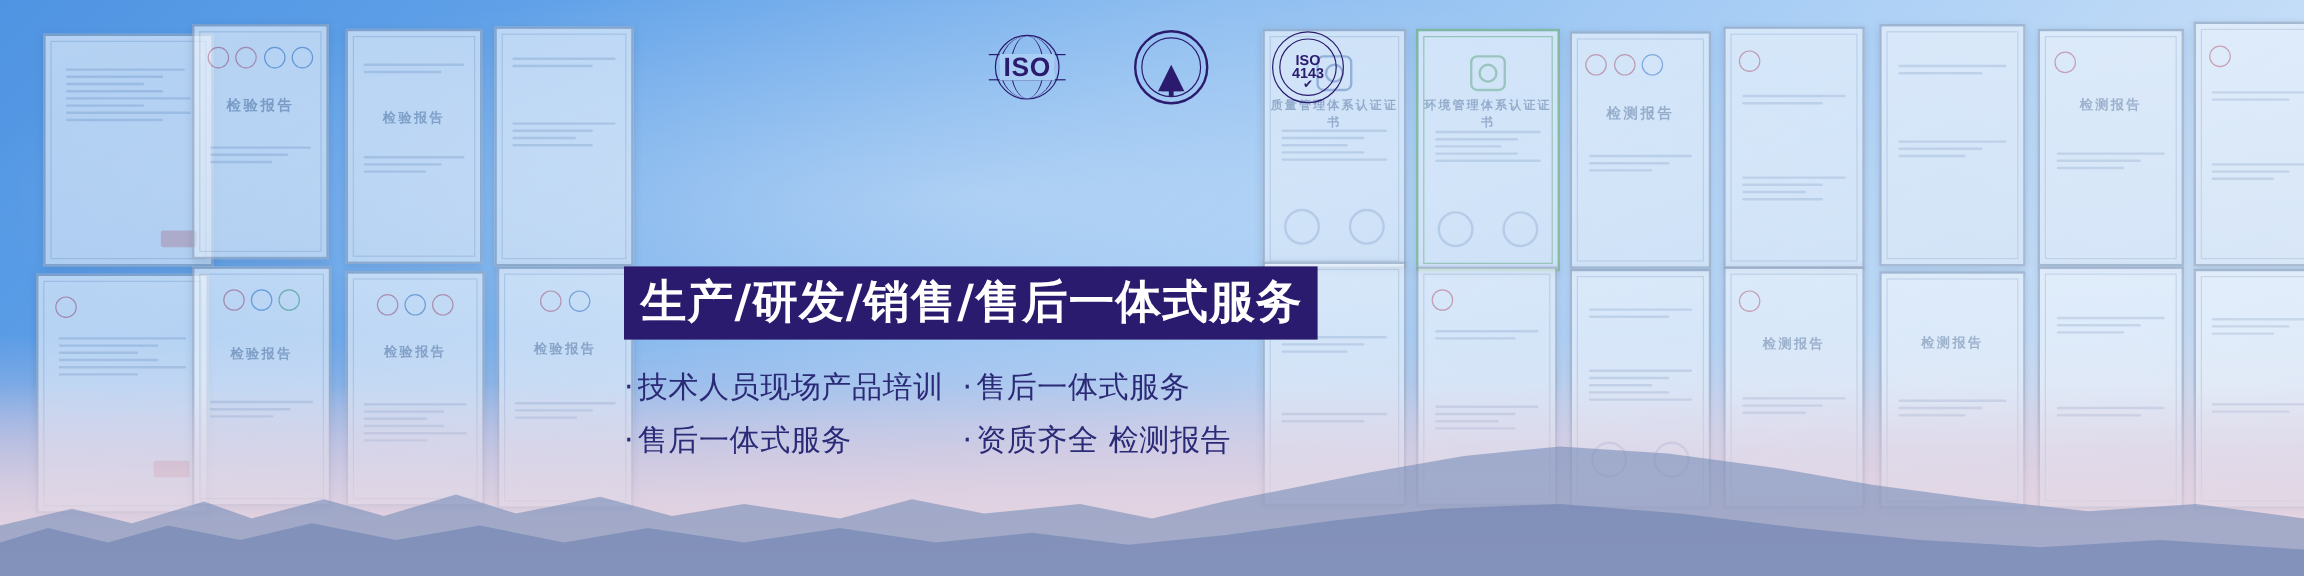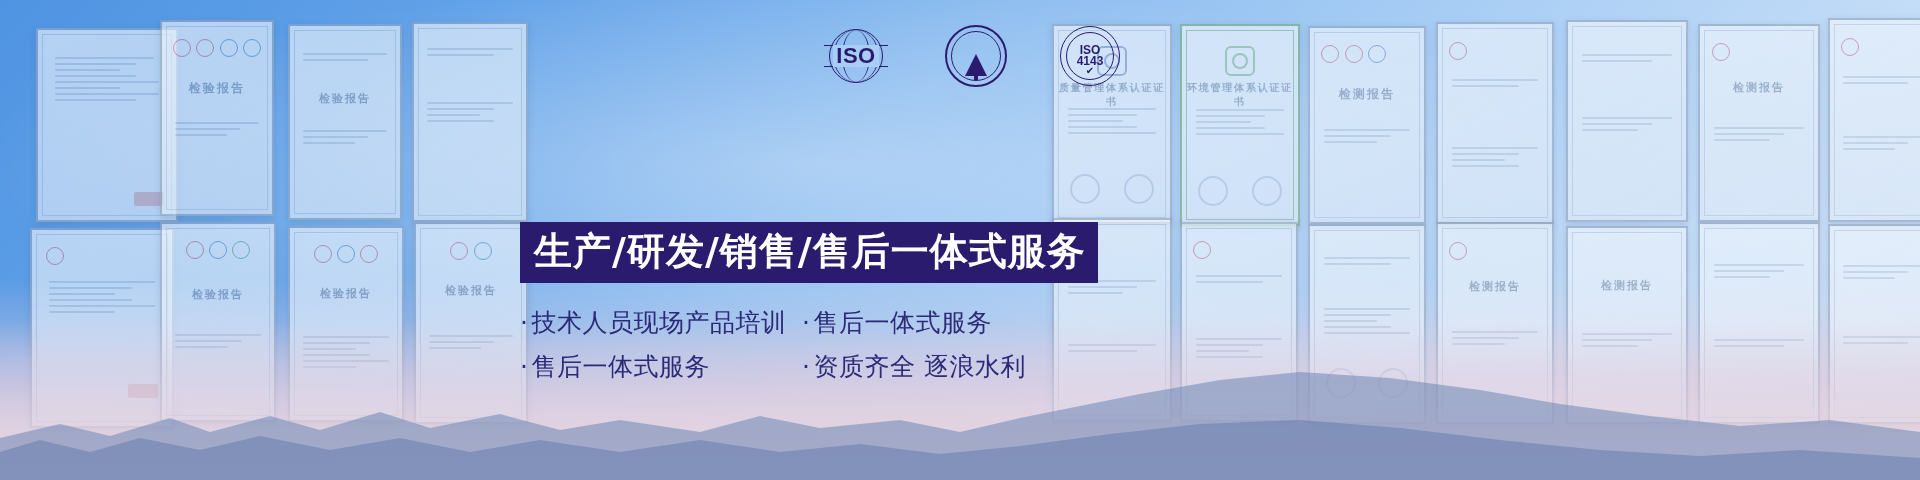--- a/index.html
+++ b/index.html
@@ -510,17 +510,17 @@
 
 
     <div class="subtitle-bar">
       <div class="sub">生产/研发/销售/售后一体式服务</div>
     </div>
 
     <div class="features">
       <div class="feat"><span class="dot">·</span><span>技术人员现场产品培训</span></div>
       <div class="feat"><span class="dot">·</span><span>售后一体式服务</span></div>
       <div class="feat"><span class="dot">·</span><span>售后一体式服务</span></div>
-      <div class="feat"><span class="dot">·</span><span>资质齐全 逐浪水利</span></div>
+      <div class="feat"><span class="dot">·</span><span>资质齐全 检测报告</span></div>
     </div>
 
   </div>
 </div>
 
 </body></html>

